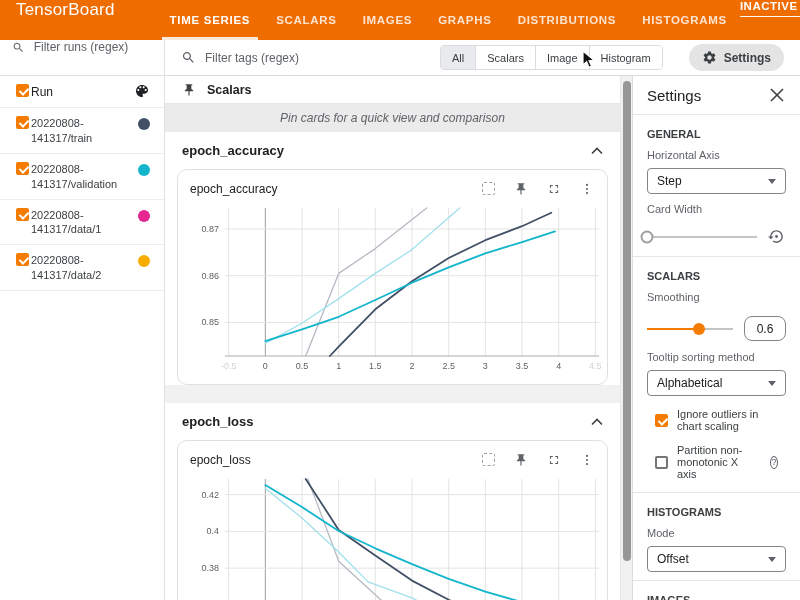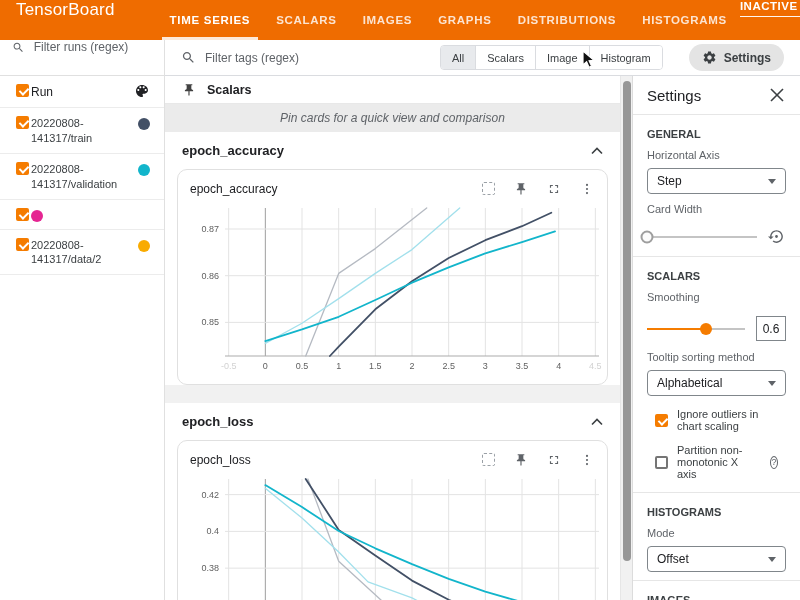--- a/index.html
+++ b/index.html
@@ -71,21 +71,21 @@
 .sp-label{font-size:11px;color:#5f6368;margin:9px 0 7px}
 .select{height:26px;border:1px solid #80868b;border-radius:4px;display:flex;align-items:center;justify-content:space-between;padding:0 9px;font-size:12px;color:#202124;cursor:pointer;background:#fff}
 .sel-caret{width:0;height:0;border-left:4px solid transparent;border-right:4px solid transparent;border-top:5px solid #5f6368}
 .slider-row{display:flex;align-items:center;gap:11px;margin:13px 0 10px}
 .slider{flex:1;height:2px;background:#c4c4c4;position:relative;cursor:pointer}
 .sfill{position:absolute;left:0;top:0;height:2px;background:#f57c00}
 .sthumb{position:absolute;top:50%;width:12px;height:12px;border-radius:50%;background:#f57c00;transform:translate(-50%,-50%);cursor:pointer}
 .sthumb.hollow{background:#fcfcfc;border:2px solid #9e9e9e;width:13px;height:13px}
 .reset-btn{width:18px;height:18px;cursor:pointer;flex:0 0 18px}
 .reset-btn svg{fill:#5f6368}
-.num-box{width:30px;height:25px;border:1px solid #80868b;border-radius:0;font-size:12px;color:#202124;text-align:center;background:#fff;outline:none;font-family:"Liberation Sans",sans-serif}
+.num-box{width:42px;height:25px;border:1px solid #80868b;border-radius:8px;font-size:12px;color:#202124;text-align:center;background:#fff;outline:none;font-family:"Liberation Sans",sans-serif}
 .cb-row{display:flex;align-items:center;gap:9px;margin:12px 8px;font-size:11px;color:#3c4043;cursor:pointer}
 .cb-row .cb{margin-top:0}
 .help-circ{width:13px;height:13px;border:1px solid #5f6368;border-radius:50%;font-size:9px;color:#5f6368;display:inline-flex;align-items:center;justify-content:center;margin-left:2px}
 
 .cursor{position:absolute;left:579px;top:49px;pointer-events:none;z-index:99}
 </style>
 </head>
 <body>
 
 <div class="app">
@@ -130,20 +130,21 @@
         <div class="mid">20220808-141317/train</div>
         <div class="dot" style="background: rgb(66, 80, 102);"></div>
       </div>
       <div class="run-row">
         <div class="cb checked"></div>
         <div class="mid">20220808-141317/validation</div>
         <div class="dot" style="background: rgb(18, 181, 203);"></div>
       </div>
       <div class="run-row">
         <div class="cb checked"></div>
+        <div class="mid">20220808-141317/data/1</div>
         <div class="dot" style="background: rgb(229, 37, 146);"></div>
       </div>
       <div class="run-row">
         <div class="cb checked"></div>
         <div class="mid">20220808-141317/data/2</div>
         <div class="dot" style="background: rgb(249, 171, 0);"></div>
       </div>
     </div>
 
     <div class="right-region">

